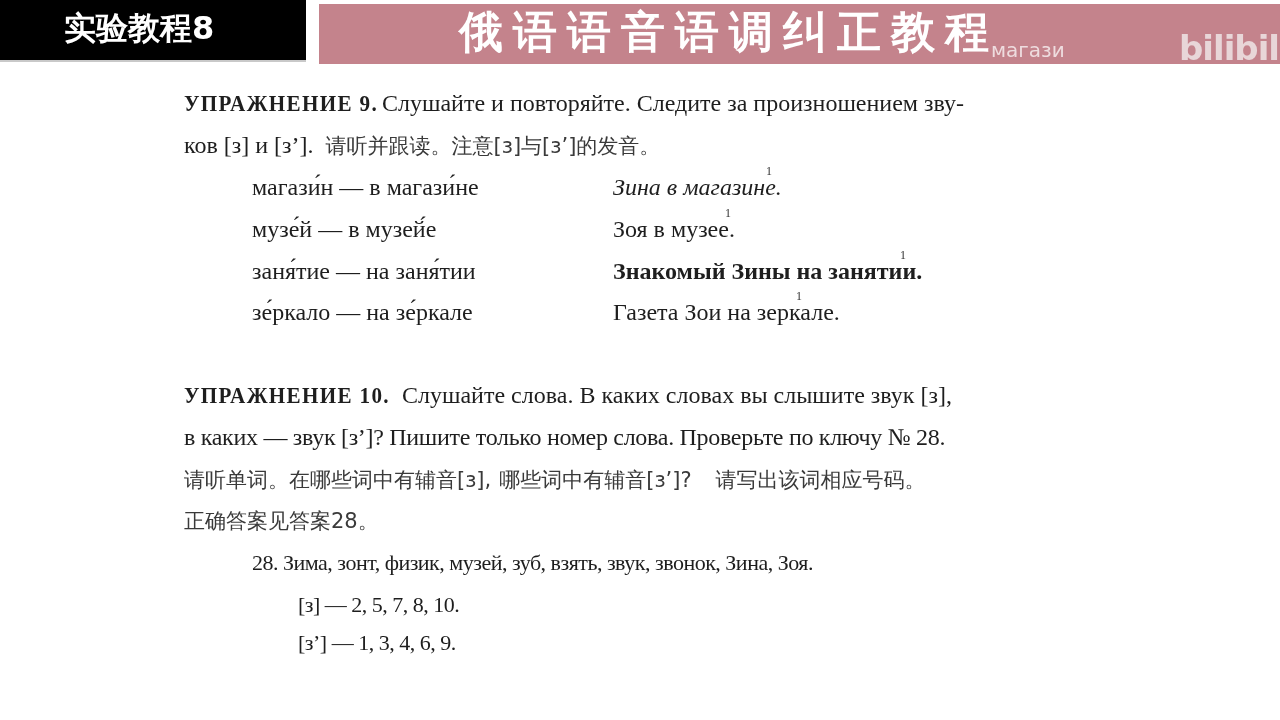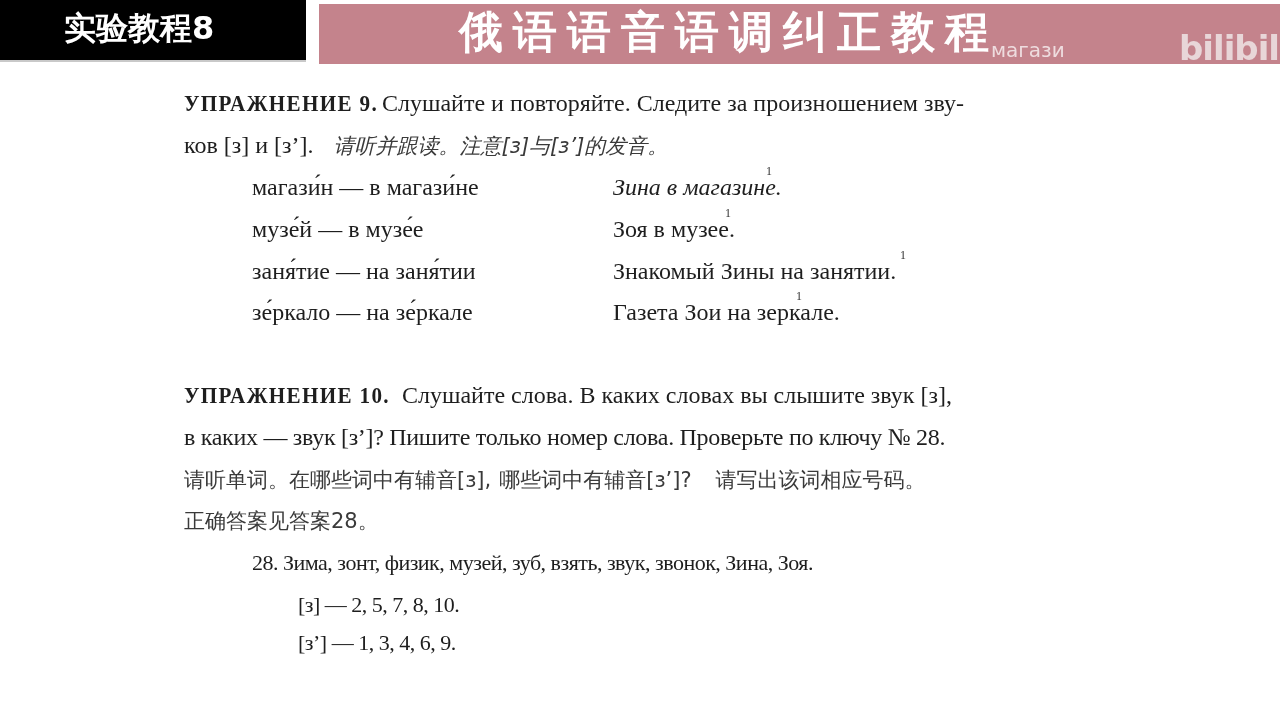--- a/index.html
+++ b/index.html
@@ -60,34 +60,34 @@
   <div class="header-underline"></div>
 </div>
 
 <div class="doc">
 
   <div class="line" style="left:184px; top:88px;">
     <span class="ex-label-wrap" style="width:198px;"><span class="ex-label">УПРАЖНЕНИЕ 9.</span></span><span>Слушайте и повторяйте. Следите за произношением зву-</span>
   </div>
   <div class="line" style="left:184px; top:130px;">
     <span>ков [з] и [з’].</span>
-    <span class="zh" style="margin-left:14px;font-style:italic;">请听并跟读。注意[з]与[з’]的发音。</span>
+    <span class="zh" style="margin-left:6px;">请听并跟读。注意[з]与[з’]的发音。</span>
   </div>
 
   <div>
     <div class="line pair-left" style="top:172px;">магази́н — в магази́не</div>
     <div class="line pair-right" style="top:172px;font-style:italic;">Зина в магазине.</div>
     <div class="sup" style="left:766px; top:165px;">1</div>
 
-    <div class="line pair-left" style="top:214px;">музе́й — в музе́е</div>
+    <div class="line pair-left" style="top:214px;">музе́й — в музей́е</div>
     <div class="line pair-right" style="top:214px;">Зоя в музее.</div>
     <div class="sup" style="left:725px; top:207px;">1</div>
 
     <div class="line pair-left" style="top:256px;">заня́тие — на заня́тии</div>
-    <div class="line pair-right" style="top:256px;">Знакомый Зины на занятии.</div>
+    <div class="line pair-right" style="top:256px;font-weight:bold;">Знакомый Зины на занятии.</div>
     <div class="sup" style="left:900px; top:249px;">1</div>
 
     <div class="line pair-left" style="top:297px;">зе́ркало — на зе́ркале</div>
     <div class="line pair-right" style="top:297px;">Газета Зои на зеркале.</div>
     <div class="sup" style="left:796px; top:290px;">1</div>
   </div>
 
   <div class="line" style="left:184px; top:380px;">
     <span class="ex-label-wrap" style="width:218px;"><span class="ex-label">УПРАЖНЕНИЕ 10.</span></span><span>Слушайте слова. В каких словах вы слышите звук [з],</span>
   </div>

